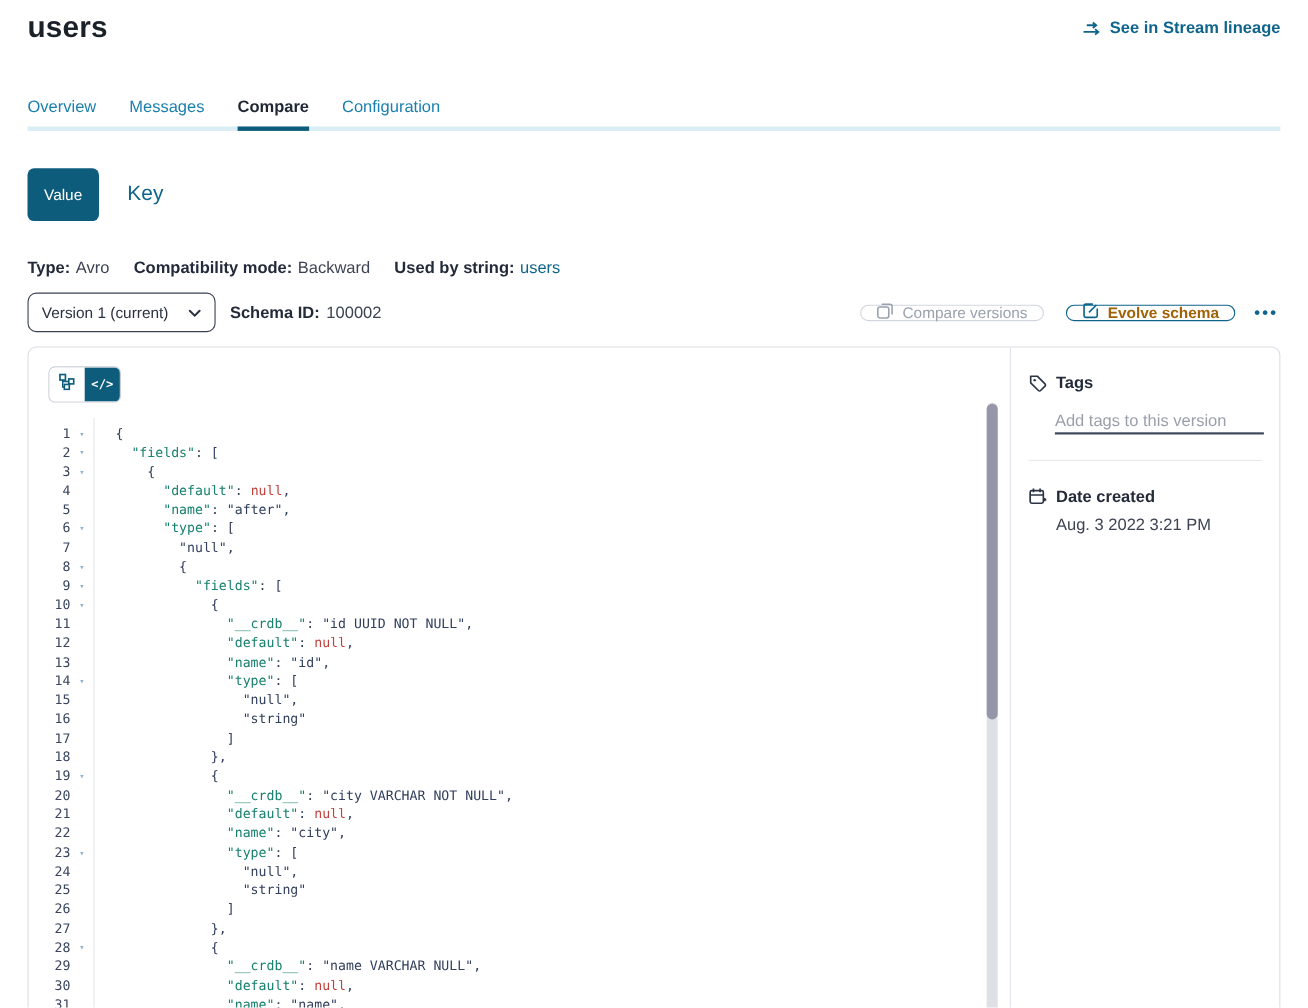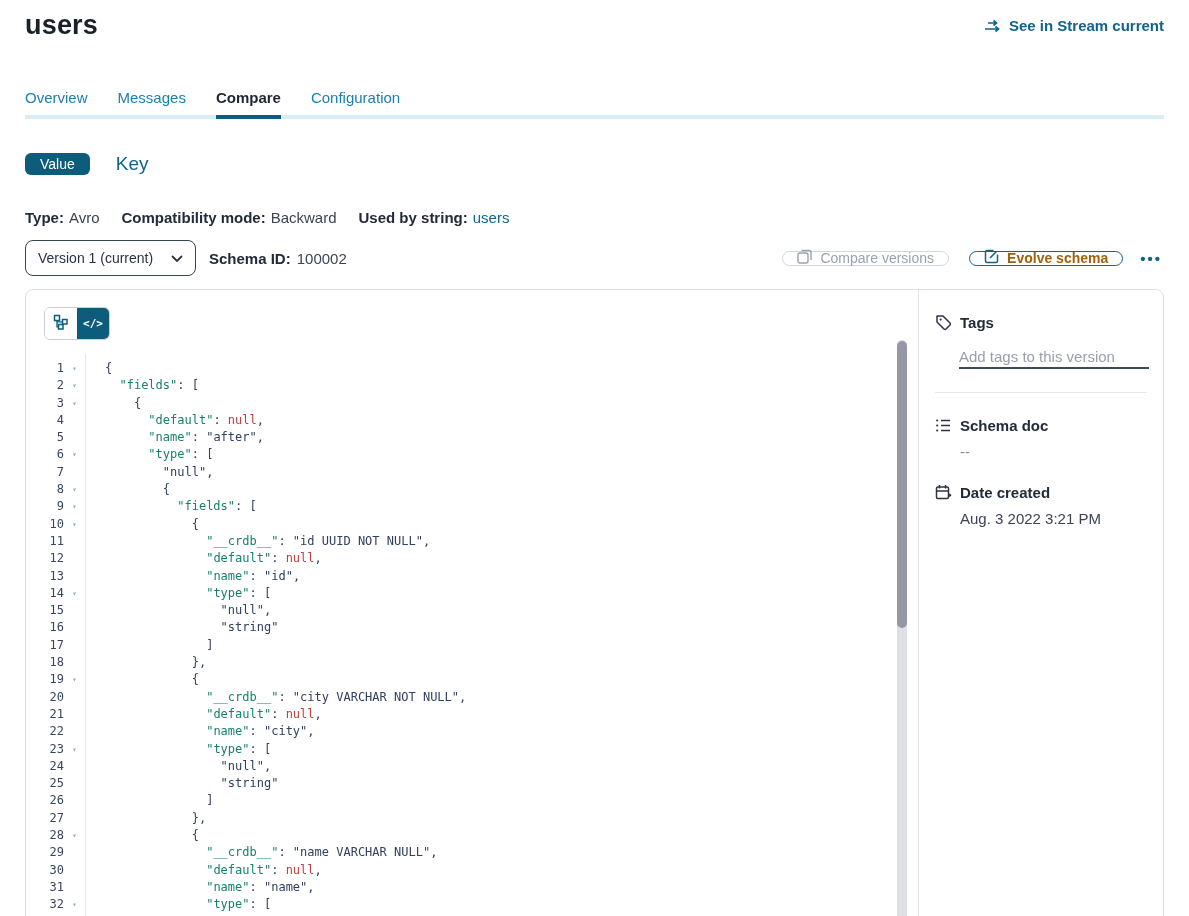--- a/index.html
+++ b/index.html
@@ -15,21 +15,21 @@
 
   
   .tabs { display: flex; gap: 30px; margin-top: 48px; border-bottom: 4px solid #d9edf4; }
   .tab { font-size: 15px; font-weight: 500; color: #1b7fad; padding-bottom: 9px; position: relative; cursor: pointer; }
   .tab.active { color: #1f2734; font-weight: 600; }
   .tab.active::after { content: ""; position: absolute; left: 0; right: 0; bottom: -4px; height: 4px; background: #0d5c7b; }
 
   
   .vk-row { display: flex; align-items: center; margin-top: 34px; }
   .chip-active { background: #0d5c7b; color: #fff; font-size: 14px; font-weight: 500;
-    height: 22px; padding: 0 15px; border: none; border-radius: 6px; display: flex; align-items: center; cursor: pointer; }
+    height: 48px; padding: 0 15px; border: none; border-radius: 6px; display: flex; align-items: center; cursor: pointer; }
   .chip-link { margin-left: 26px; color: #0f648c; font-size: 19px; font-weight: 500; cursor: pointer; }
 
   
   .meta-row { display: flex; align-items: center; gap: 22px; margin-top: 34px; font-size: 15px; }
   .meta-item { display: flex; gap: 5px; }
   .meta-label { font-weight: 700; color: #232a39; }
   .meta-value { color: #3c4353; }
   .meta-link { color: #0f648c; cursor: pointer; }
 
   
@@ -90,21 +90,21 @@
 
   <div class="header-row">
     <div class="page-title">users</div>
     <div class="lineage-link">
       <span class="side-icon" style="width:18px;height:14px;">
         <svg width="18" height="14" viewBox="0 0 18 14" fill="none">
           <path d="M4 4 H12 M9.5 1.5 L12.5 4 L9.5 6.5" stroke="#0f648c" stroke-width="1.7" fill="none"></path>
           <path d="M1 10 H14 M11.5 7.5 L14.5 10 L11.5 12.5" stroke="#0f648c" stroke-width="1.7" fill="none"></path>
         </svg>
       </span>
-      <span>See in Stream current</span>
+      <span>See in Stream lineage</span>
     </div>
   </div>
 
   <div class="tabs">
     <div class="tab">Overview</div>
     <div class="tab">Messages</div>
     <div class="tab active">Compare</div>
     <div class="tab">Configuration</div>
   </div>
 
@@ -356,34 +356,20 @@
           <svg width="17" height="17" viewBox="0 0 17 17" fill="none">
             <path d="M2 2 H8 L15 9 A1.4 1.4 0 0 1 15 11 L11 15 A1.4 1.4 0 0 1 9 15 L2 8 Z" stroke="#2c3345" stroke-width="1.5" stroke-linejoin="round"></path>
             <circle cx="5.6" cy="5.6" r="1.1" fill="#2c3345"></circle>
           </svg>
         </span>
         <span class="lbl">Tags</span>
       </div>
       <input class="tags-input" placeholder="Add tags to this version" style="">
       <hr class="side-divider">
 
-      <div class="side-section">
-        <div class="side-head">
-          <span class="side-icon">
-            <svg width="17" height="17" viewBox="0 0 17 17" fill="none">
-              <circle cx="2.2" cy="3.5" r="1.1" fill="#2c3345"></circle>
-              <circle cx="2.2" cy="8.5" r="1.1" fill="#2c3345"></circle>
-              <circle cx="2.2" cy="13.5" r="1.1" fill="#2c3345"></circle>
-              <path d="M6 3.5 H15 M6 8.5 H15 M6 13.5 H15" stroke="#2c3345" stroke-width="1.6"></path>
-            </svg>
-          </span>
-          <span class="lbl">Schema doc</span>
-        </div>
-        <div class="side-value muted">--</div>
-      </div>
 
       <div class="side-section">
         <div class="side-head">
           <span class="side-icon">
             <svg width="17" height="17" viewBox="0 0 17 17" fill="none">
               <rect x="1.5" y="3" width="12" height="11.5" rx="1.5" stroke="#2c3345" stroke-width="1.5"></rect>
               <path d="M4.5 1 V4.5 M10.5 1 V4.5 M1.5 7 H13.5" stroke="#2c3345" stroke-width="1.5"></path>
               <path d="M13.2 11.2 H16.2 M14.7 9.7 V12.7" stroke="#2c3345" stroke-width="1.5"></path>
             </svg>
           </span>

